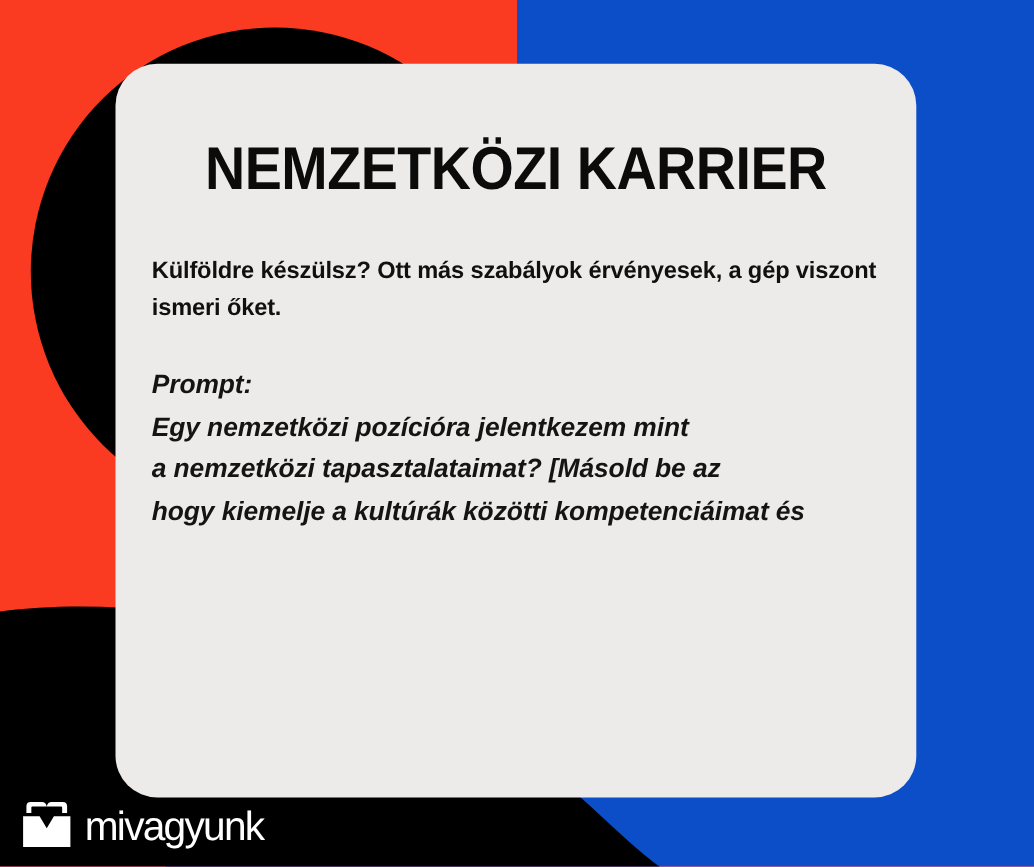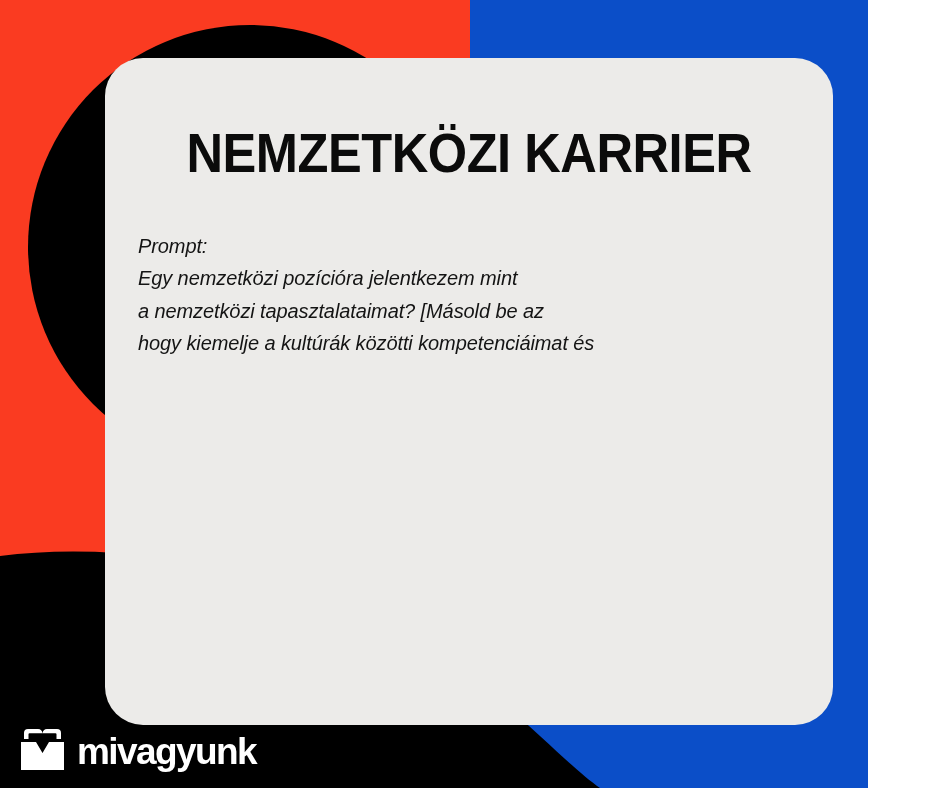--- a/index.html
+++ b/index.html
@@ -5,21 +5,21 @@
   html, body {
     margin: 0;
     padding: 0;
     background: #ffffff;
   }
   body {
     font-family: "Liberation Sans", sans-serif;
   }
   #stage {
     position: relative;
-    width: 868px;
+    width: 940px;
     height: 788px;
     overflow: hidden;
     background: #d946ef;
   }
   #bg-svg {
     position: absolute;
     inset: 0;
     width: 940px;
     height: 788px;
     display: block;
@@ -64,22 +64,22 @@
     font-weight: bold;
     font-size: 21.5px;
     line-height: 1.55;
     letter-spacing: -0.15px;
     margin: 0 0 34px 0;
     max-width: 672px;
   }
   .prompt-line {
     color: #141414;
     font-style: italic;
-    font-weight: 400;
-    font-size: 20px;
+    font-weight: 700;
+    font-size: 24px;
     line-height: 1.62;
     letter-spacing: -0.1px;
     white-space: pre;
   }
 
   
   #logo {
     position: absolute;
     left: 19px;
     top: 727px;
@@ -88,21 +88,21 @@
     gap: 11px;
   }
   #logo-mark {
     width: 47px;
     height: 45px;
     display: block;
   }
   #logo-word {
     color: #ffffff;
     font-family: "Liberation Sans", sans-serif;
-    font-weight: bold;
+    font-weight: normal;
     font-size: 37px;
     letter-spacing: -1.6px;
     line-height: 1;
     transform: translateY(2px);
   }
 </style>
 </head>
 <body>
 
 <div id="stage">
@@ -121,20 +121,21 @@
              C 500 690 560 760 600 788
              L 0 788 Z" fill="#000000"></path>
   </svg>
 
   <div id="card">
 
     <h1 id="card-title">NEMZETKÖZI KARRIER</h1>
 
     <div id="card-body">
 
+      <p id="lead">Külföldre készülsz? Ott más szabályok érvényesek, a gép viszont ismeri őket.</p>
 
       <div>
         <div class="prompt-line">Prompt:</div>
         <div class="prompt-line">Egy nemzetközi pozícióra jelentkezem mint</div>
         <div class="prompt-line">a nemzetközi tapasztalataimat? [Másold be az</div>
         <div class="prompt-line">hogy kiemelje a kultúrák közötti kompetenciáimat és</div>
       </div>
 
     </div>
   </div>

